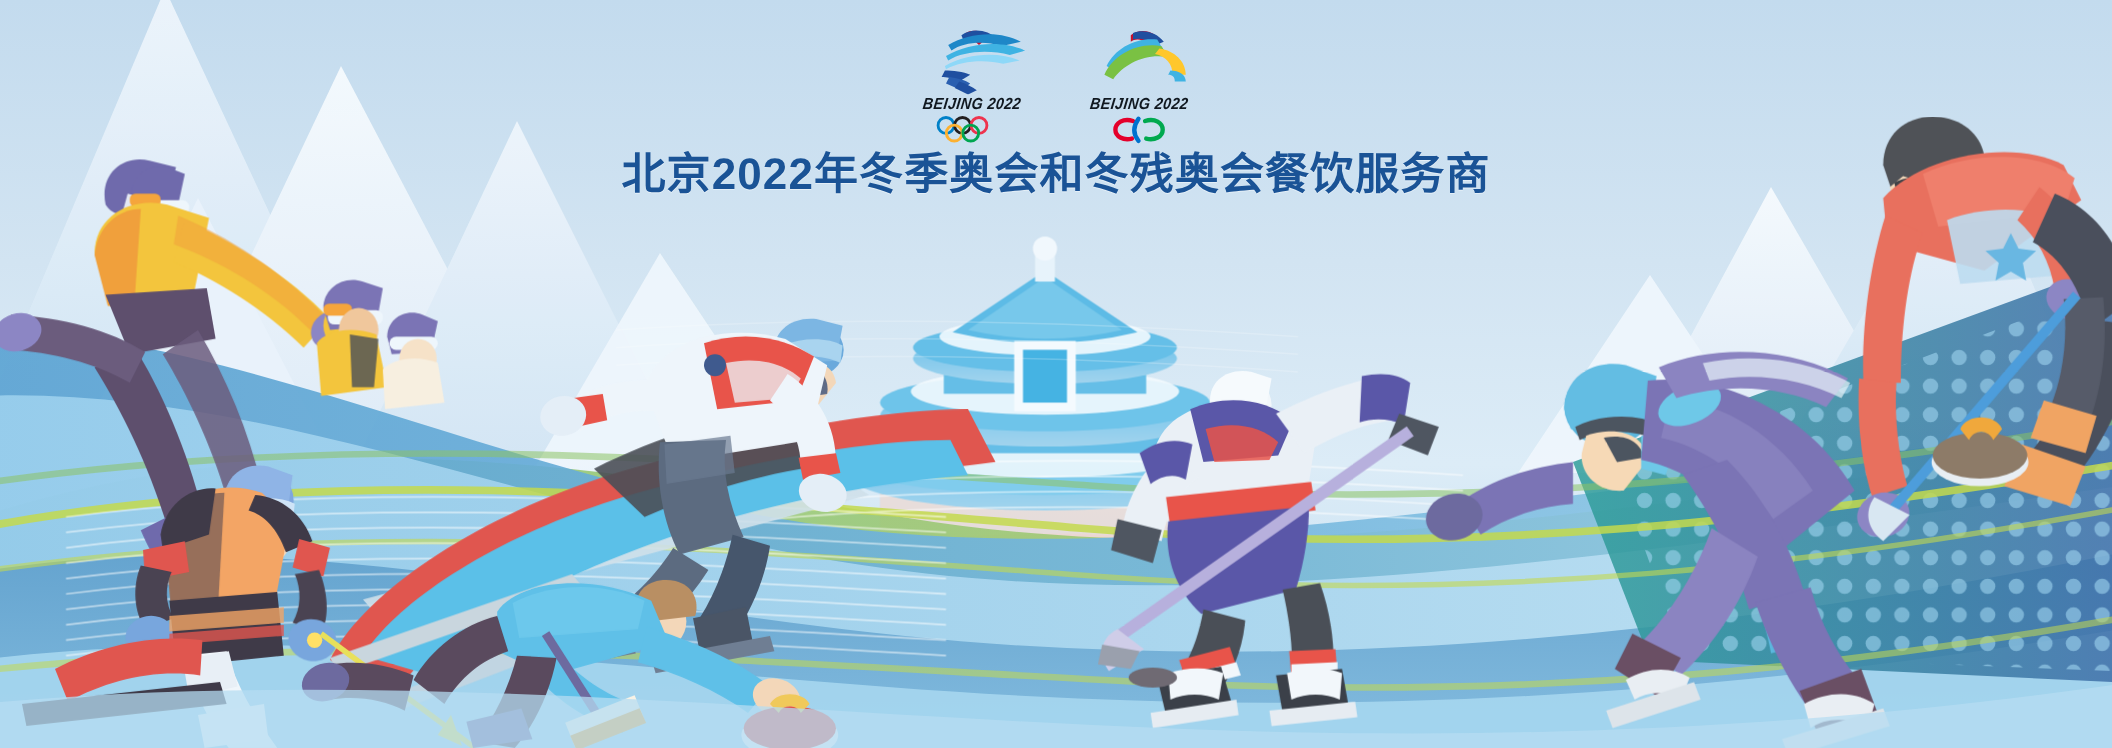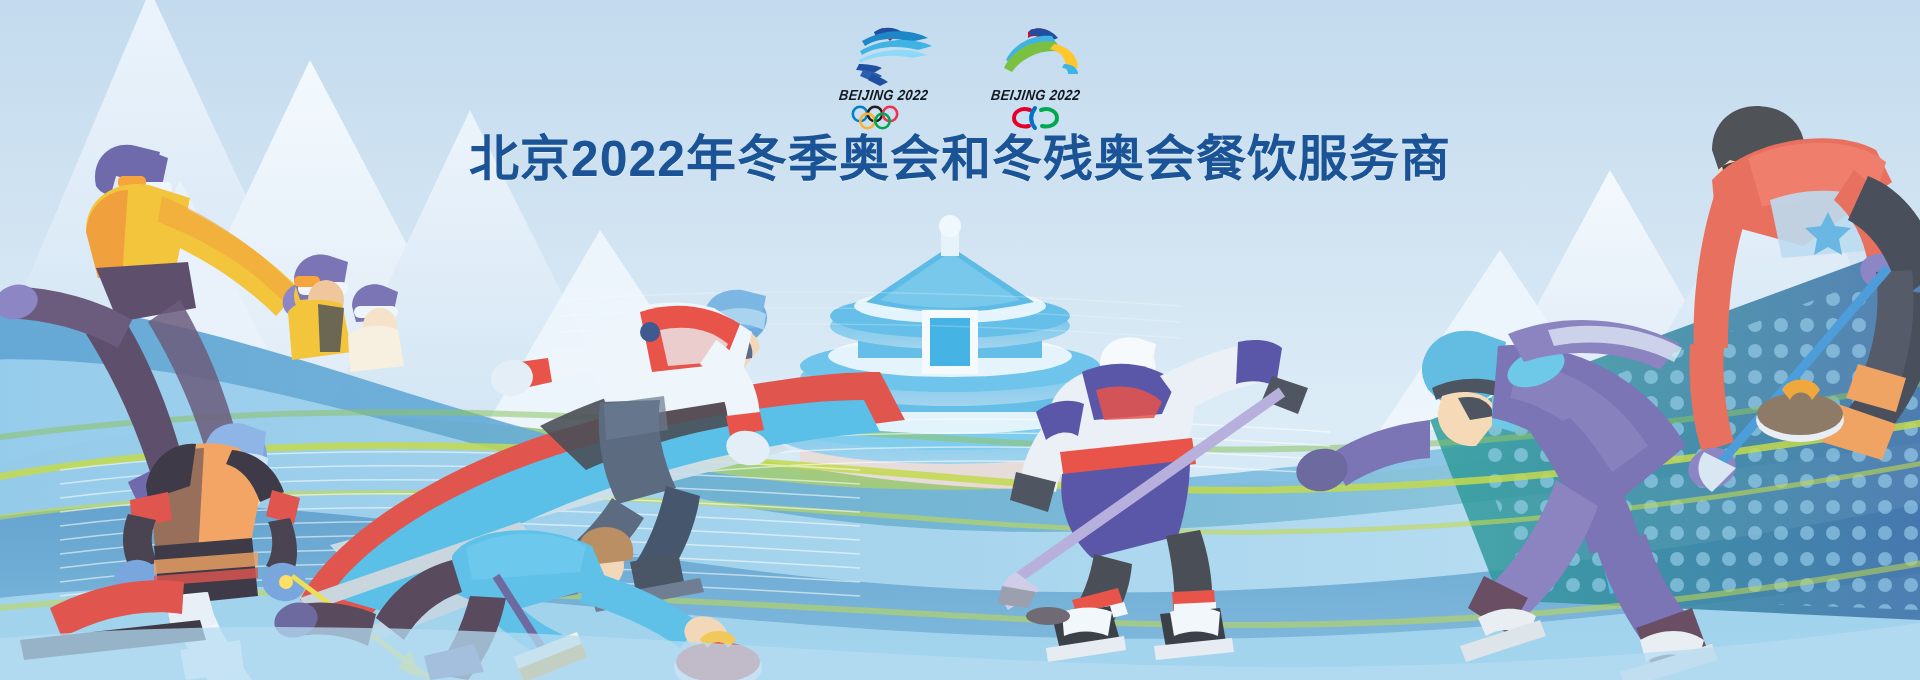--- a/index.html
+++ b/index.html
@@ -29,21 +29,21 @@
     font-size:13px;font-weight:bold;font-style:italic;
     letter-spacing:0.4px;color:#101820;line-height:1;
     transform:skewX(-7deg) scaleY(1.12);
     white-space:nowrap;
   }
   .emblem .symbol{height:26px;margin-top:2px;}
 
   #title{
     position:absolute;left:0;top:128px;width:1920px;text-align:center;
     font-family:"Liberation Sans","DejaVu Sans",sans-serif;
-    font-size:50px;line-height:62px;font-weight:bold;
+    font-size:40px;line-height:62px;font-weight:bold;
     letter-spacing:1px;
     color:#1a5396;
     text-shadow:0 1px 0 rgba(255,255,255,.45);
     white-space:nowrap;
   }
 </style>
 </head>
 <body>
 
 <div id="banner">

